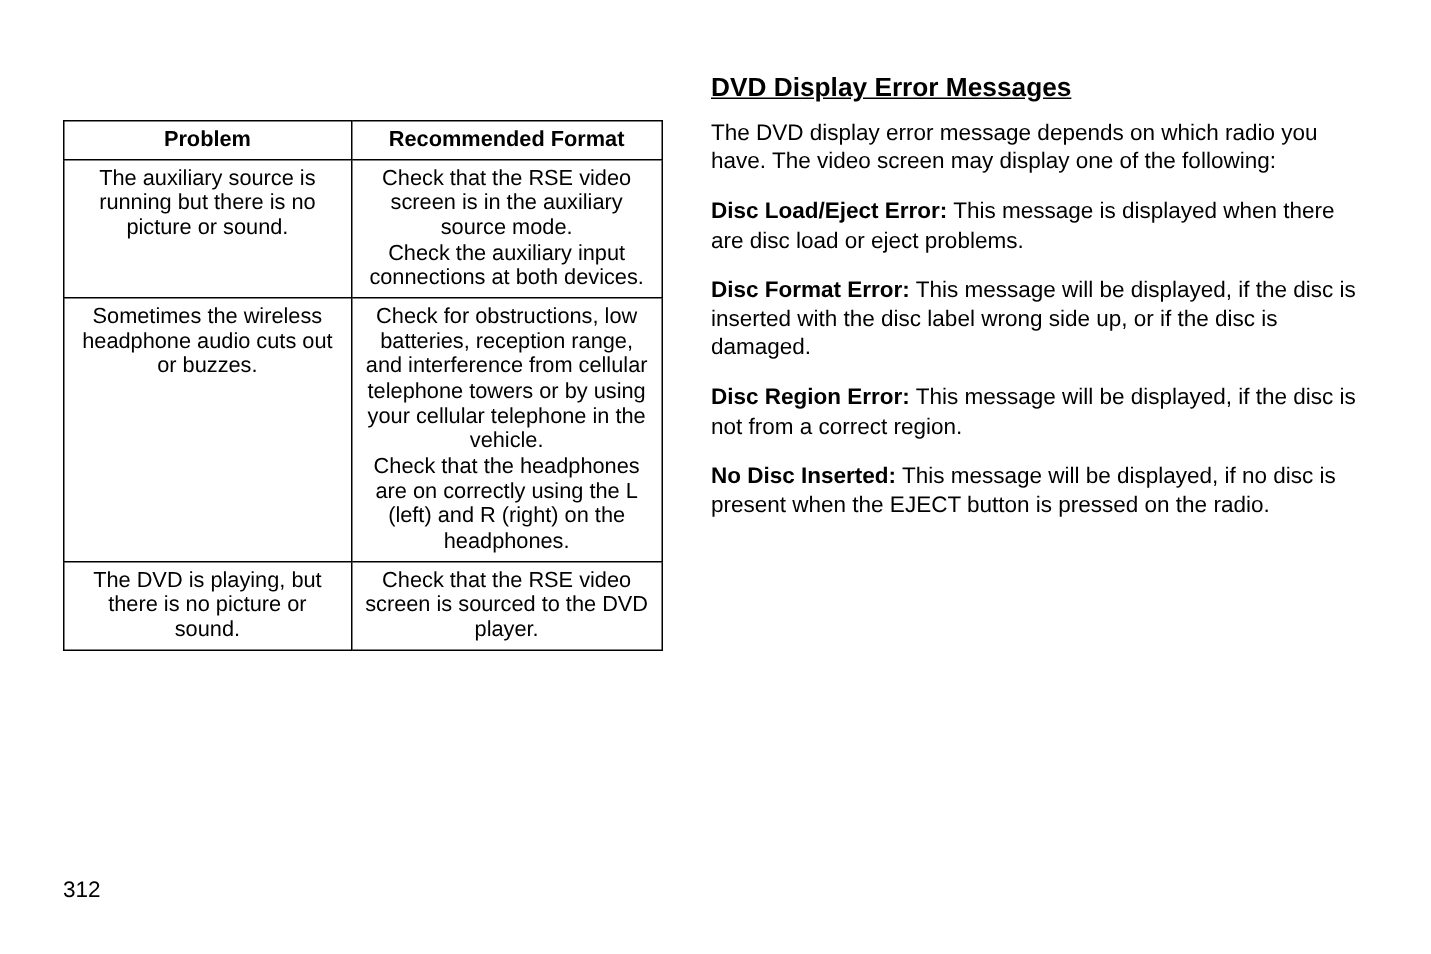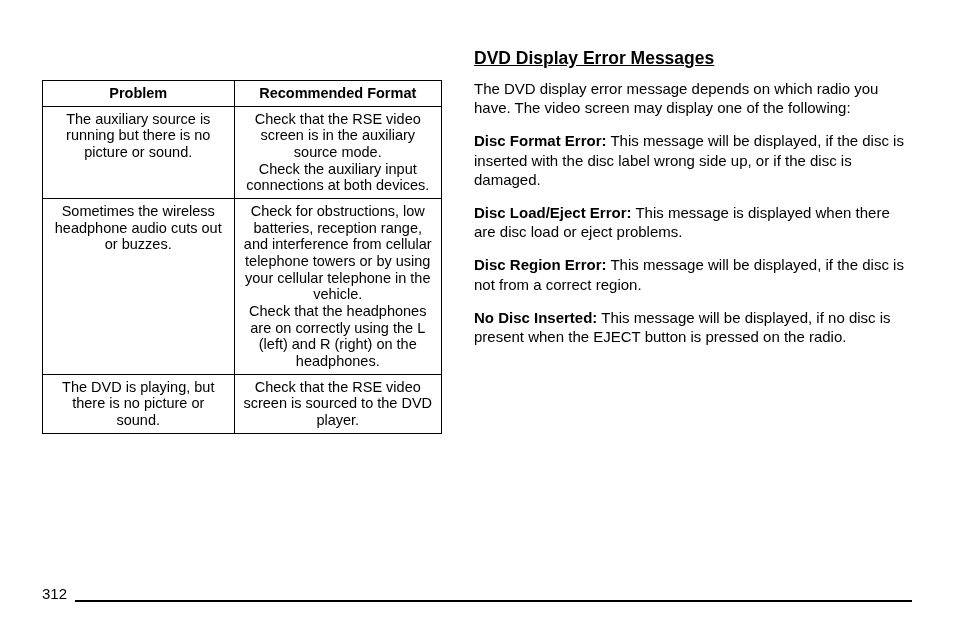--- a/index.html
+++ b/index.html
@@ -61,21 +61,22 @@
       bottom: 34px;
       left: 42px;
       right: 42px;
     }
     .page-num {
       font-size: 15px;
       margin-bottom: 2px;
     }
     .footer-wrap {
       display: flex;
-      align-items: flex-end;
+      align-items: flex-start;
+      flex-direction: column;
     }
     .footer-wrap .page-num {
       margin: 0 8px 0 0;
     }
     .footer-wrap .rule {
       flex: 1;
       height: 2.5px;
       background: #000;
     }
   </style>
@@ -106,24 +107,24 @@
         </tr>
       </tbody>
     </table>
   </div>
 
   <div class="right-col">
     <div class="section-heading">DVD Display Error Messages</div>
     <div class="para">The DVD display error message depends on which radio you have. The video screen may display one of the following:</div>
 
     <div class="para">
-      <span class="term">Disc Format Error:</span><span> This message will be displayed, if the disc is inserted with the disc label wrong side up, or if the disc is damaged.</span>
+      <span class="term">Disc Load/Eject Error:</span><span> This message is displayed when there are disc load or eject problems.</span>
     </div>
     <div class="para">
-      <span class="term">Disc Load/Eject Error:</span><span> This message is displayed when there are disc load or eject problems.</span>
+      <span class="term">Disc Format Error:</span><span> This message will be displayed, if the disc is inserted with the disc label wrong side up, or if the disc is damaged.</span>
     </div>
     <div class="para">
       <span class="term">Disc Region Error:</span><span> This message will be displayed, if the disc is not from a correct region.</span>
     </div>
     <div class="para">
       <span class="term">No Disc Inserted:</span><span> This message will be displayed, if no disc is present when the EJECT button is pressed on the radio.</span>
     </div>
   </div>
 </div>
 

